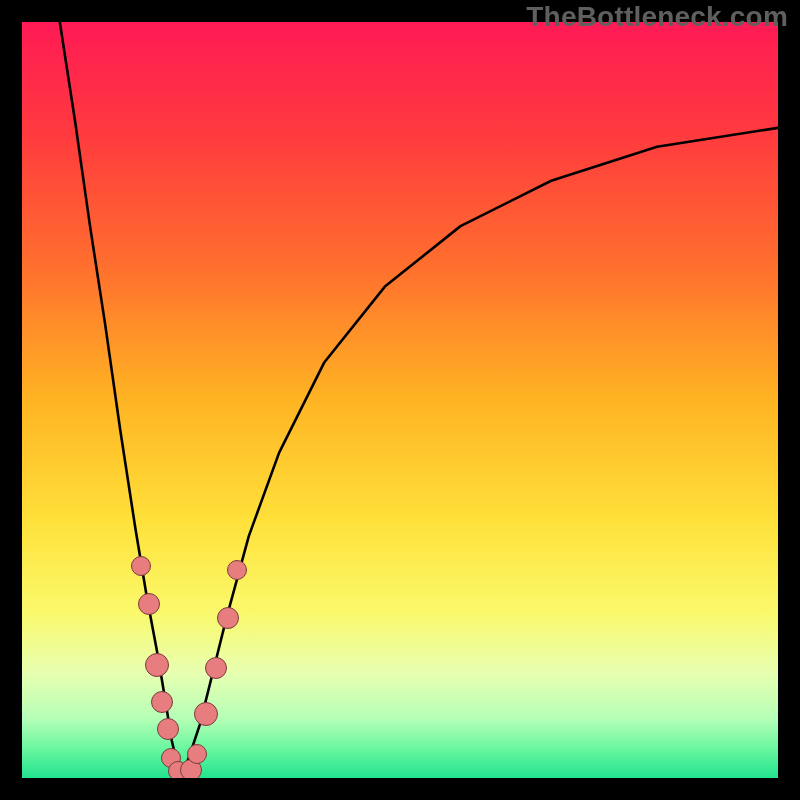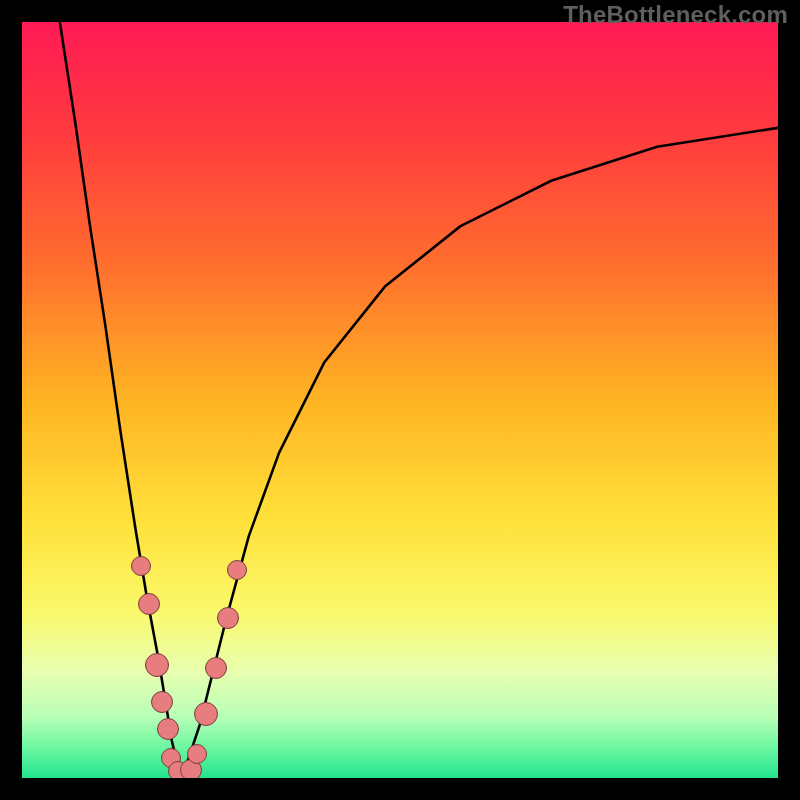--- a/index.html
+++ b/index.html
@@ -66,13 +66,13 @@
       <div class="dot" style="left: 155.736px; top: 749.196px; width: 20px; height: 20px; background: rgb(231, 125, 127);"></div>
       <div class="dot" style="left: 168.588px; top: 747.684px; width: 22px; height: 22px; background: rgb(231, 125, 127);"></div>
       <div class="dot" style="left: 175.392px; top: 731.808px; width: 20px; height: 20px; background: rgb(231, 125, 127);"></div>
       <div class="dot" style="left: 183.708px; top: 691.74px; width: 24px; height: 24px; background: rgb(231, 125, 127);"></div>
       <div class="dot" style="left: 193.536px; top: 646.38px; width: 22px; height: 22px; background: rgb(231, 125, 127);"></div>
       <div class="dot" style="left: 206.388px; top: 595.728px; width: 22px; height: 22px; background: rgb(231, 125, 127);"></div>
       <div class="dot" style="left: 215.46px; top: 548.1px; width: 20px; height: 20px; background: rgb(231, 125, 127);"></div>
     </div>
 </div>
 
-<div class="watermark" style="right: 12px; top: 1px; font-size: 24px;">TheBottleneck.com</div>
+<div class="watermark" style="right: 12px; top: 1px; font-size: 28px;">TheBottleneck.com</div>
 
 </body></html>

